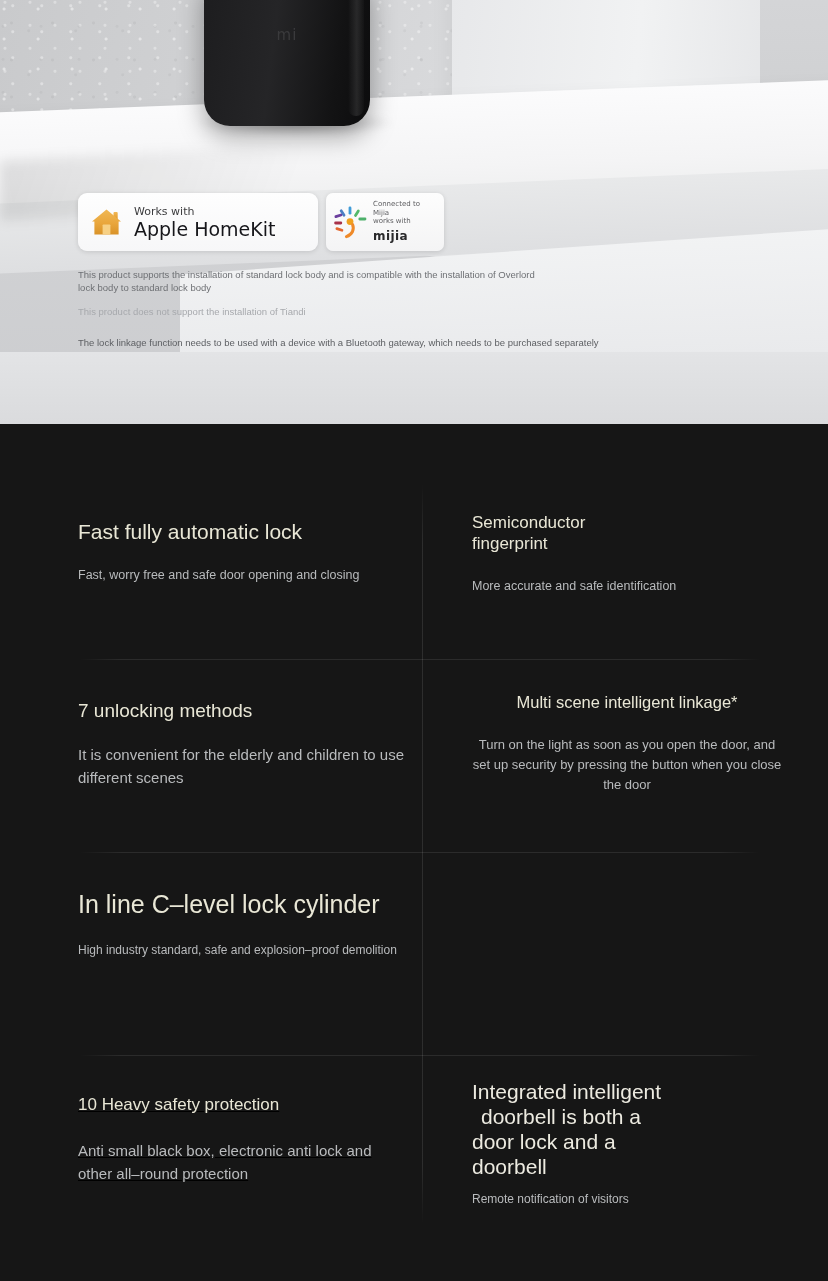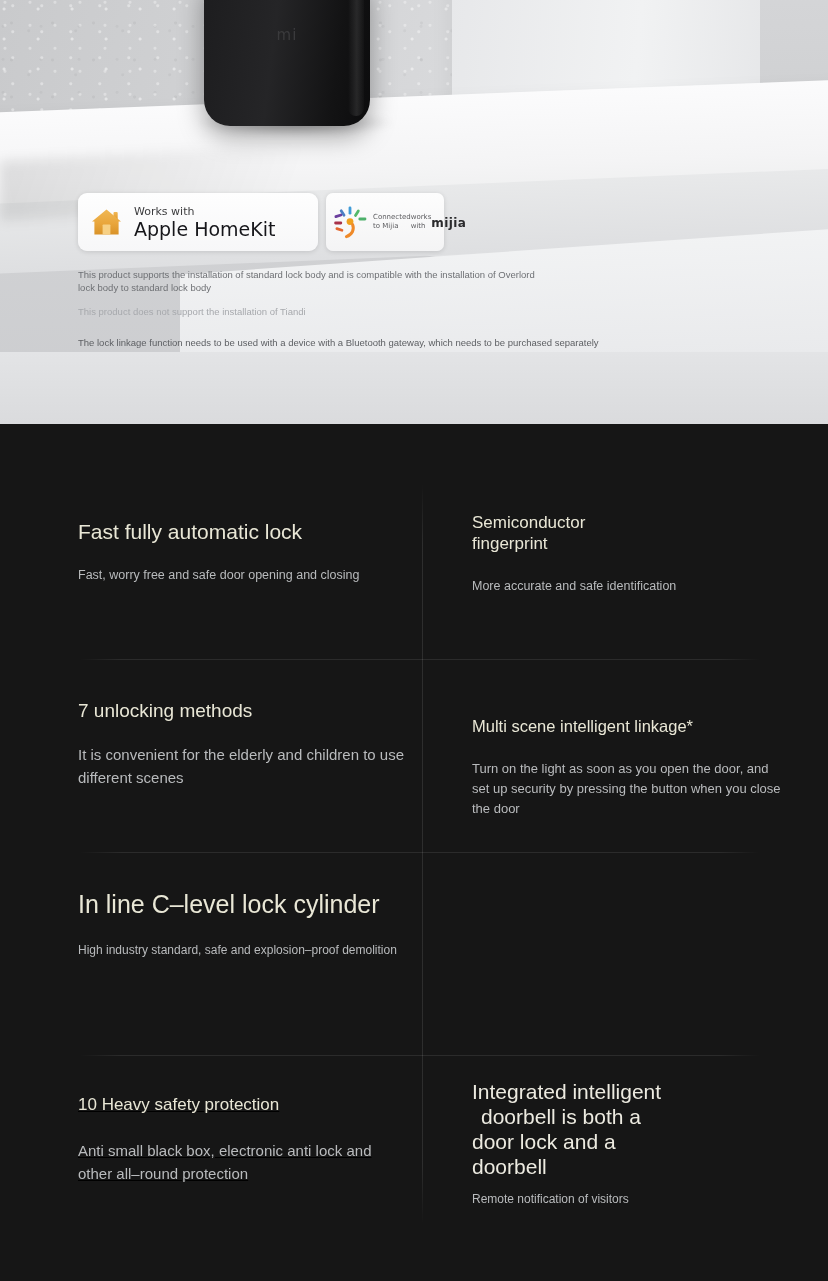--- a/index.html
+++ b/index.html
@@ -178,21 +178,21 @@
     background: linear-gradient(180deg, #fdfdfd 0%, #f4f4f5 100%);
     border-radius: 7px;
     box-shadow: 0 1px 5px rgba(0,0,0,.13);
     display: flex;
     align-items: center;
     padding: 0 7px;
     box-sizing: border-box;
     gap: 6px;
   }
   .mijia-burst { width: 34px; height: 34px; flex: none; }
-  .mj-text { display: flex; flex-direction: row; line-height: 1.25; }
+  .mj-text { display: flex; flex-direction: column; line-height: 1.25; }
   .mj-line {
     font-size: 7px;
     color: #5d5d60;
     font-family: "DejaVu Sans", sans-serif;
   }
   .mj-word {
     font-size: 12px;
     color: #2a2a2c;
     font-weight: bold;
     letter-spacing: .4px;
@@ -266,21 +266,21 @@
   .r1l .f-title { font-size: 21px; line-height: 26px; }
   .r1l .f-desc  { font-size: 12.5px; line-height: 16px; margin-top: 22px; }
   .r1r { top: 88px; }
   .r1r .f-title { font-size: 17px; line-height: 21px; }
   .r1r .f-desc  { font-size: 12.5px; line-height: 16px; margin-top: 24px; }
 
   
   .r2l { top: 275px; }
   .r2l .f-title { font-size: 19px; line-height: 24px; }
   .r2l .f-desc  { font-size: 15px; line-height: 23px; margin-top: 20px; }
-  .r2r { top: 292px; }
+  .r2r { top: 268px; text-align: center; }
   .r2r .f-title { font-size: 16.5px; line-height: 21px; }
   .r2r .f-desc  { font-size: 13px; line-height: 20px; margin-top: 22px; }
 
   
   .r3l { top: 468px; }
   .r3l .f-title { font-size: 25px; line-height: 24px; }
   .r3l .f-desc  { font-size: 12px; line-height: 16px; margin-top: 26px; }
   .r3r { top: 464px; }
   .r3r .f-title { font-size: 17.5px; line-height: 29px; color: #eceef0; }
   .r3r .f-desc  { font-size: 12.5px; line-height: 17px; margin-top: 18px; }

